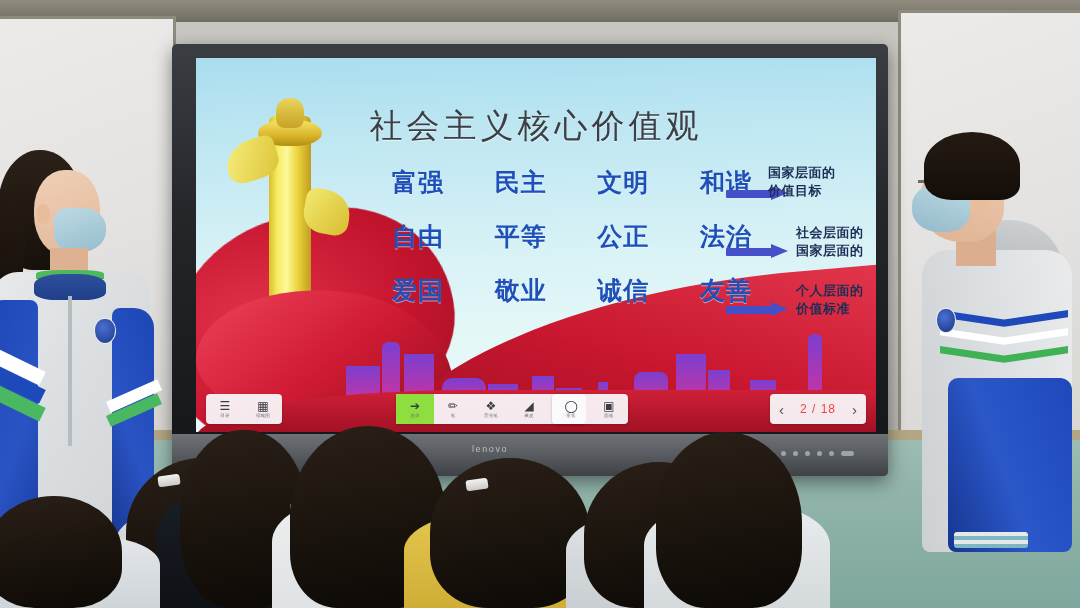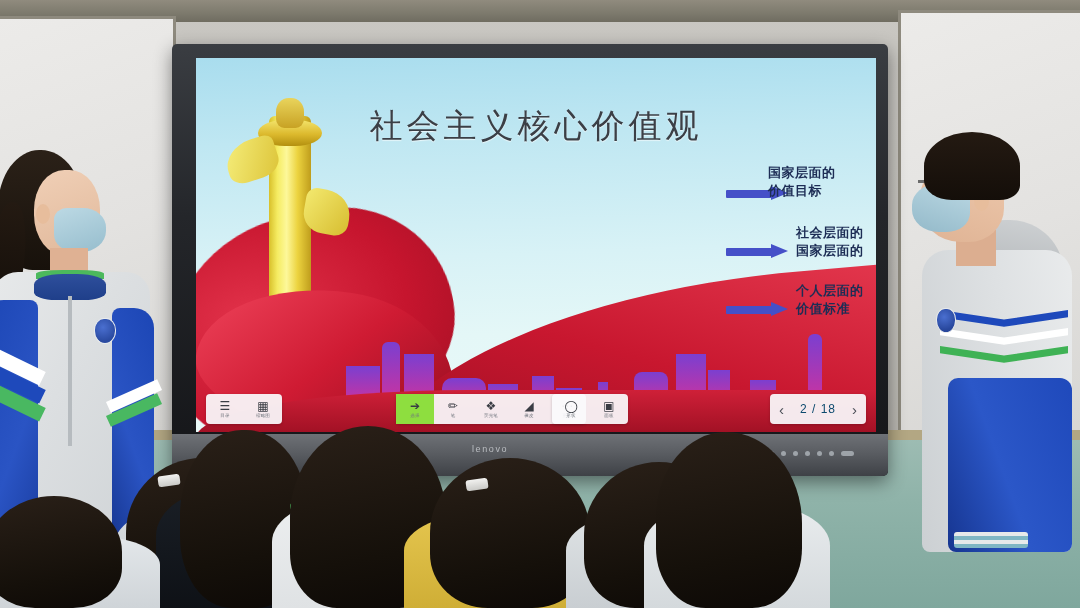--- a/index.html
+++ b/index.html
@@ -198,21 +198,21 @@
   .tbtn .cap { font-size: 4.5px; color: #70757d; letter-spacing: .2px; }
   .pager {
     position: absolute; right: 10px; bottom: 8px; height: 30px; width: 96px;
     background: rgba(250,250,252,.93);
     border-radius: 4px;
     display: flex; align-items: center; justify-content: space-between;
     padding: 0 9px;
     box-shadow: 0 1px 3px rgba(0,0,0,.2);
   }
   .pager .chev { font-size: 15px; color: #4a4e56; font-weight: 300; }
-  .pager .pnum { font-size: 12px; color: #0c4a6e; letter-spacing: 1px; }
+  .pager .pnum { font-size: 12px; color: #ef4444; letter-spacing: 1px; }
 
   
   .person { position: absolute; }
 
   
   .girl-l { left: -10px; top: 150px; width: 176px; height: 400px; }
   .g-hair-back {
     position: absolute; left: 8px; top: 0; width: 86px; height: 120px;
     background: linear-gradient(180deg,#2b2118 0%,#17110b 100%);
     border-radius: 48% 50% 36% 40%;
@@ -416,20 +416,40 @@
         <b style="left:330px;width:30px;height:52px;"></b>
         <b style="left:362px;width:22px;height:36px;"></b>
         <b style="left:404px;width:26px;height:26px;"></b>
         <b style="left:462px;width:14px;height:72px;border-radius:6px 6px 0 0;"></b>
       </div>
 
       <div class="red-floor"></div>
 
       <div class="slide-title">社会主义核心价值观</div>
 
+      <div class="values">
+        <div class="vrow">
+          <span>富强</span>
+          <span>民主</span>
+          <span>文明</span>
+          <span>和谐</span>
+        </div>
+        <div class="vrow">
+          <span>自由</span>
+          <span>平等</span>
+          <span>公正</span>
+          <span>法治</span>
+        </div>
+        <div class="vrow">
+          <span>爱国</span>
+          <span>敬业</span>
+          <span>诚信</span>
+          <span>友善</span>
+        </div>
+      </div>
 
       <div class="arrow" style="left:530px; top:128px;">
         <span class="shaft"></span>
           <span class="head"></span>
       </div>
       <div class="arrow" style="left:530px; top:186px;">
         <span class="shaft"></span>
           <span class="head"></span>
       </div>
       <div class="arrow" style="left:530px; top:244px;">

